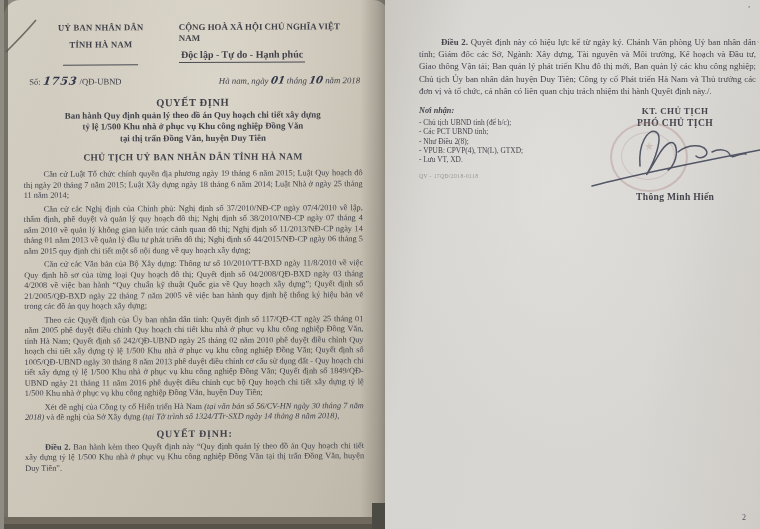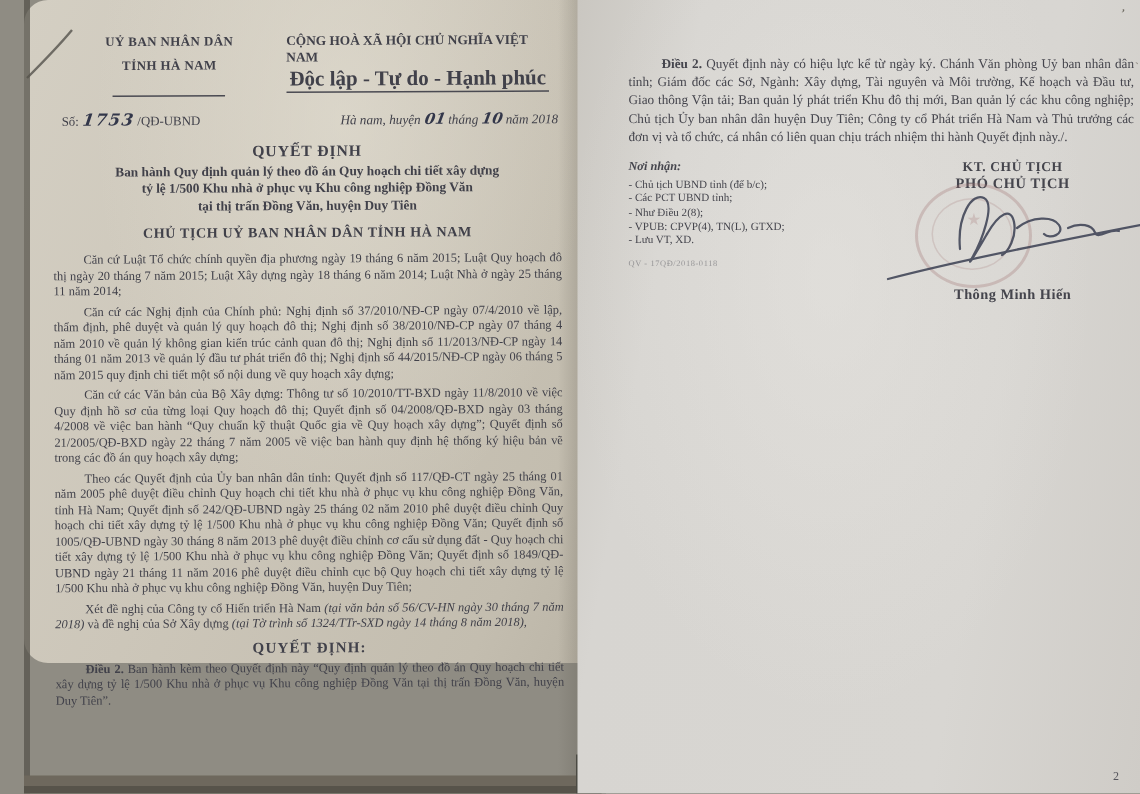--- a/index.html
+++ b/index.html
@@ -6,21 +6,21 @@
   body{
     width:760px;height:529px;
     font-family:"Liberation Serif","DejaVu Serif",serif;
     background:#8f8c83;
     overflow:hidden;
   }
   .canvas{position:relative;width:760px;height:529px;overflow:hidden;}
 
   
   .page-left{
-    position:absolute;left:16px;top:0;width:385px;height:442px;
+    position:absolute;left:4px;top:0;width:385px;height:529px;
     background:
       radial-gradient(ellipse at 55% 18%, rgba(230,226,214,.55) 0%, rgba(230,226,214,0) 55%),
       linear-gradient(115deg,#d4cfc3 0%,#ccc6b9 45%,#c3bdaf 85%,#bab4a6 100%);
     border-radius: 16px;
   }
   .left-edge-dark{position:absolute;left:0;top:0;width:4px;height:529px;background:#55534b;opacity:.75;}
   .fold-shadow{position:absolute;left:356px;top:0;width:29px;height:529px;
     background:linear-gradient(to right, rgba(85,80,70,0) 0%, rgba(85,80,70,.28) 62%, rgba(60,57,50,.45) 100%);}
   .bottom-strip{position:absolute;left:0;top:517px;width:385px;height:12px;background:#6e685d;}
   .bottom-strip2{position:absolute;left:0;top:524px;width:385px;height:5px;background:#57534a;}
@@ -30,21 +30,21 @@
     position:absolute;left:20px;right:26px;top:22px;
     color:#41414a;transform:rotate(-0.3deg);
   }
   .hdr{display:flex;}
   .hdr-left{width:46%;text-align:center;}
   .hdr-right{width:54%;text-align:left;}
   .issuer1{font-weight:bold;font-size:8.6px;line-height:11px;letter-spacing:.3px;}
   .issuer2{font-weight:bold;font-size:8.6px;line-height:11px;letter-spacing:.3px;
     display:inline-block;border-bottom:1px solid #4a4a52;padding:0 6px 14px;}
   .motto1{font-weight:bold;font-size:8.9px;line-height:11px;}
-  .motto2{font-weight:bold;font-size:14px;line-height:13px;display:inline-block;
+  .motto2{font-weight:bold;font-size:10px;line-height:13px;display:inline-block;
     border-bottom:1px solid #4a4a52;padding:0 2px 1px;}
   .num-row{display:flex;justify-content:space-between;margin-top:9px;align-items:baseline;}
   .doc-num{font-size:8.6px;white-space:nowrap;padding-left:6px;}
   .handwrit{font-family:"DejaVu Serif",serif;font-style:italic;font-weight:bold;
     font-size:11px;color:#33374a;letter-spacing:1px;transform:skewX(-8deg);display:inline-block;}
   .dateline{font-style:italic;font-size:8.8px;white-space:nowrap;padding-right:2px;}
   .hand-sm{font-family:"DejaVu Serif",serif;font-style:italic;font-weight:bold;
     font-size:10px;color:#33374a;display:inline-block;transform:skewX(-10deg);}
   .doc-title{text-align:center;font-weight:bold;font-size:10.5px;margin-top:10px;letter-spacing:.6px;}
   .subtitle{text-align:center;font-weight:bold;font-size:8.9px;line-height:11.4px;margin-top:2px;}
@@ -116,21 +116,21 @@
         </div>
       </div>
 
       <div class="num-row">
         <div class="doc-num">
           <span>Số:</span>
           <span class="handwrit">1753</span>
           <span>/QĐ-UBND</span>
         </div>
         <div class="dateline">
-          <span>Hà nam, huyện</span>
+          <span>Hà nam, ngày</span>
           <span class="hand-sm">01</span>
           <span>tháng</span>
           <span class="hand-sm">10</span>
           <span>năm 2018</span>
         </div>
       </div>
 
       <div class="doc-title">QUYẾT ĐỊNH</div>
       <div class="subtitle">Ban hành Quy định quản lý theo đồ án Quy hoạch chi tiết xây dựng</div>
       <div class="subtitle" style="margin-top:0">tỷ lệ 1/500 Khu nhà ở phục vụ Khu công nghiệp Đồng Văn</div>

